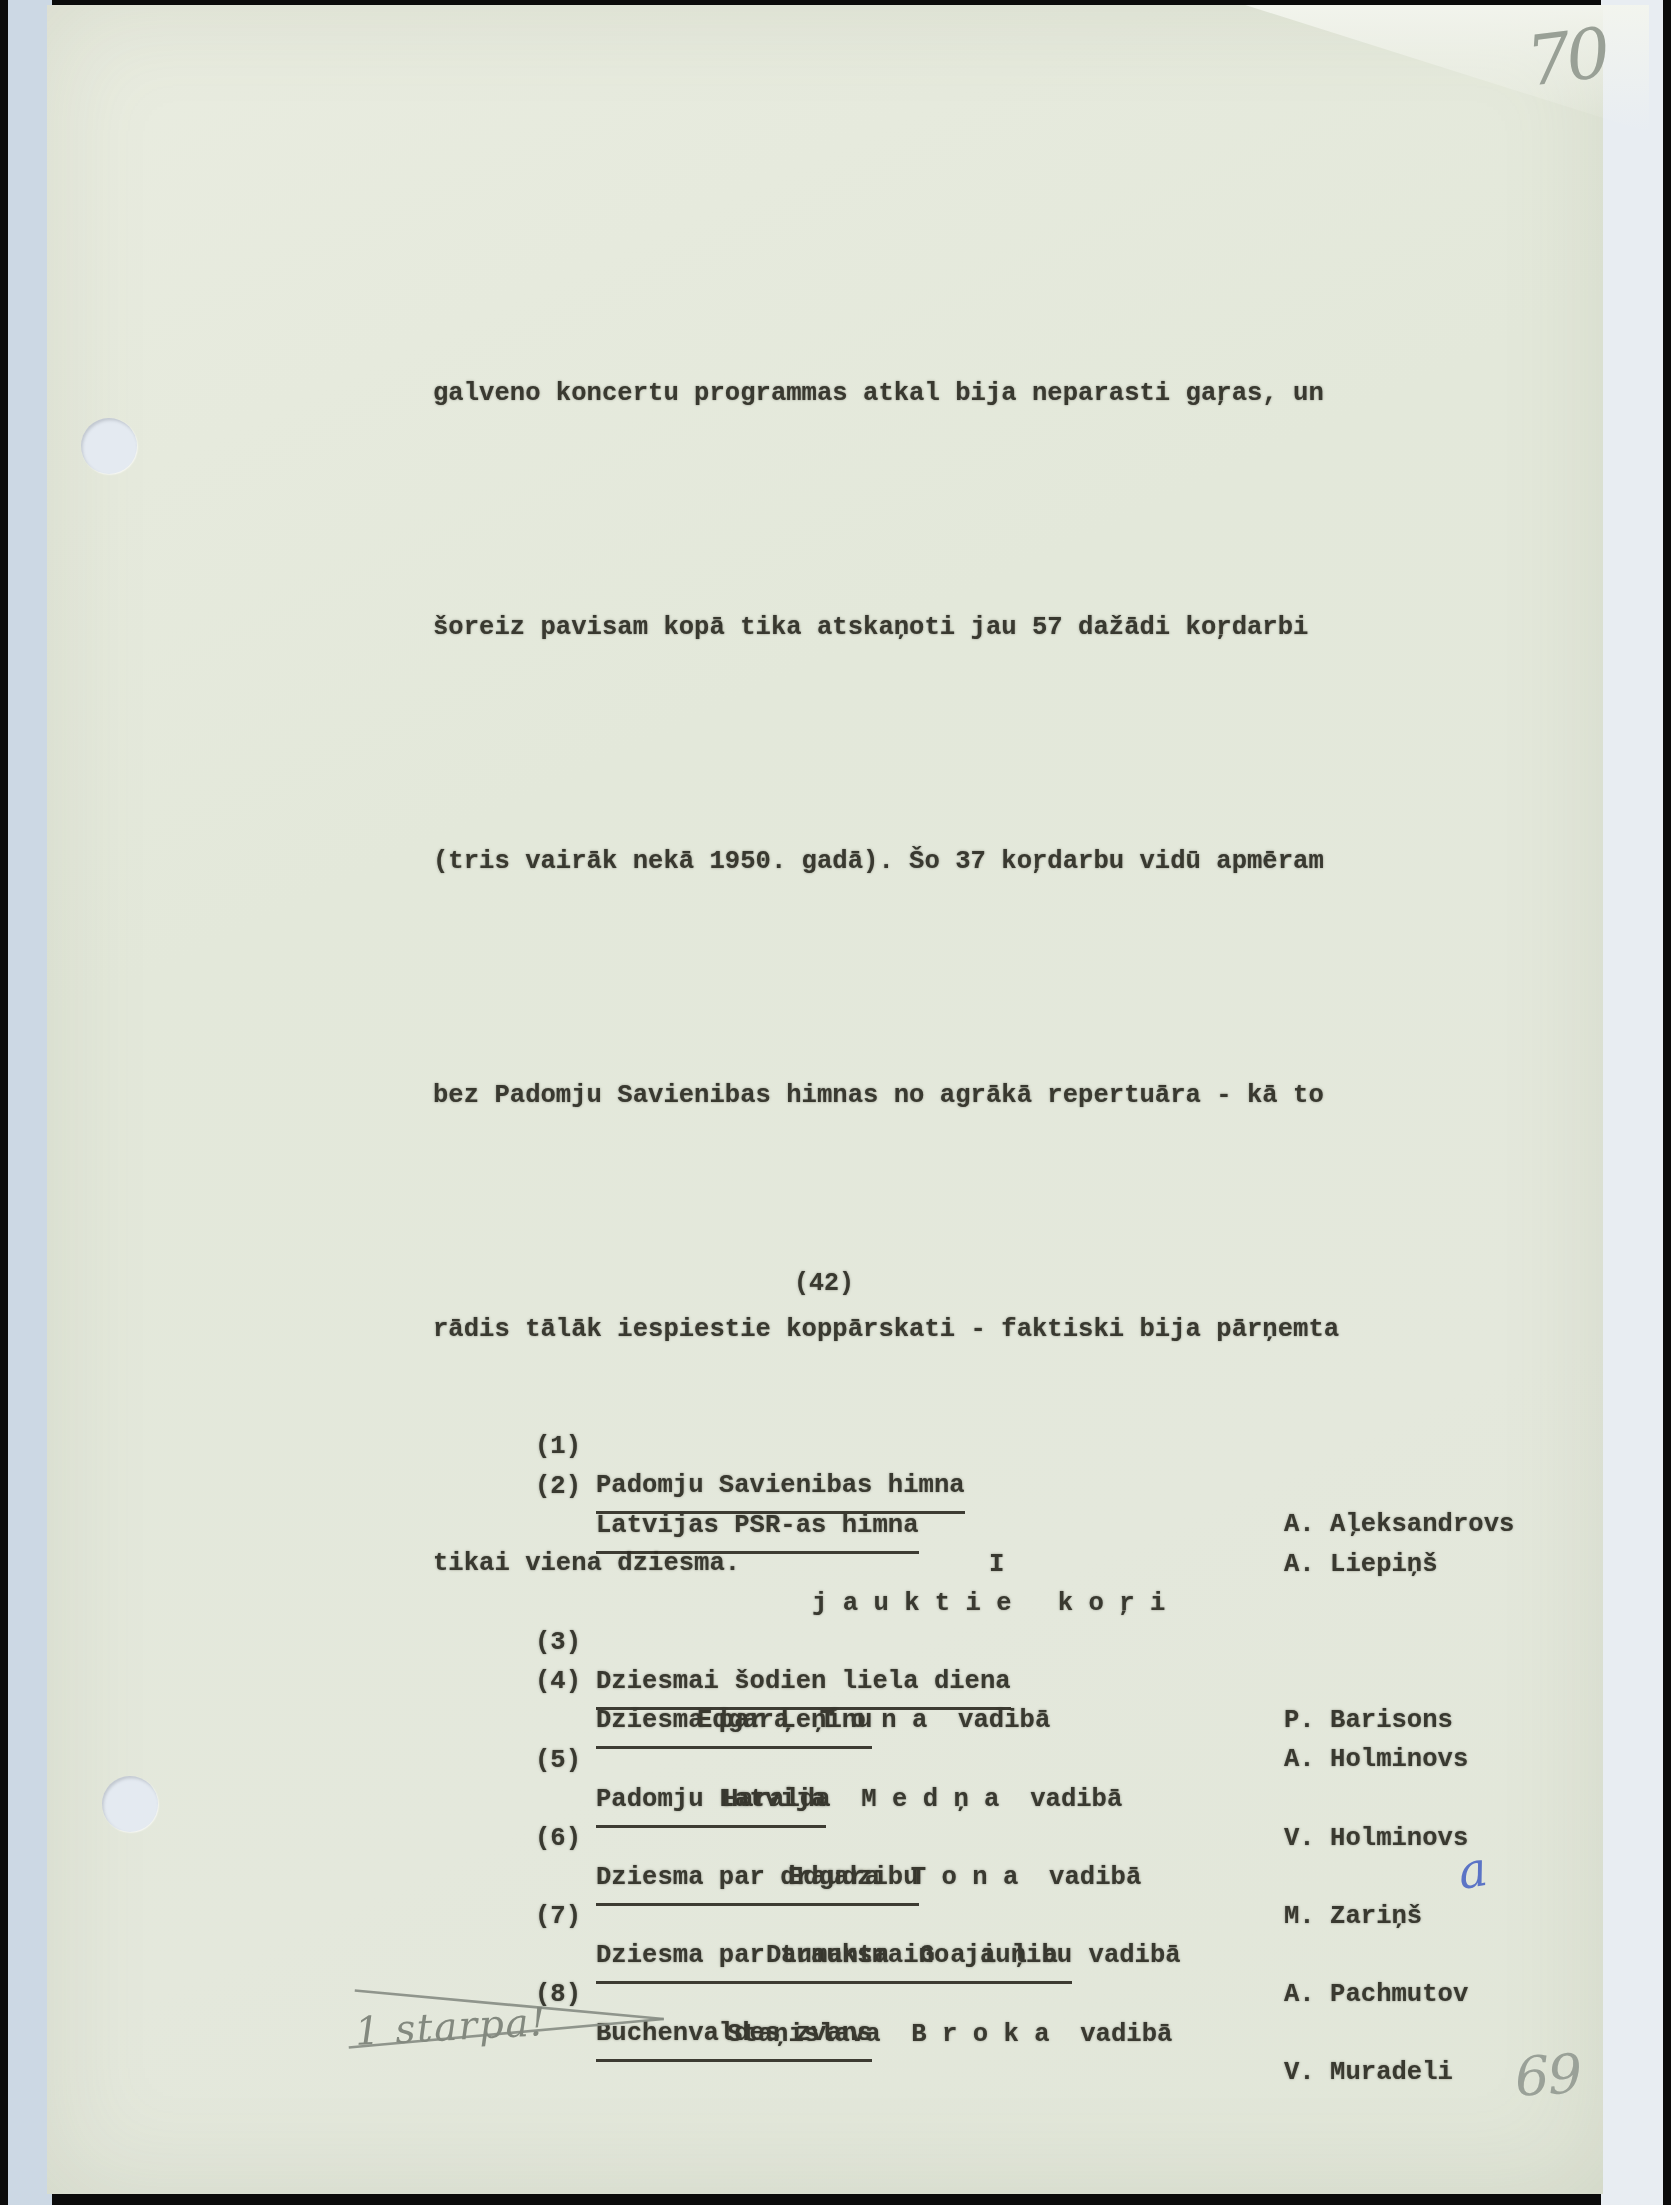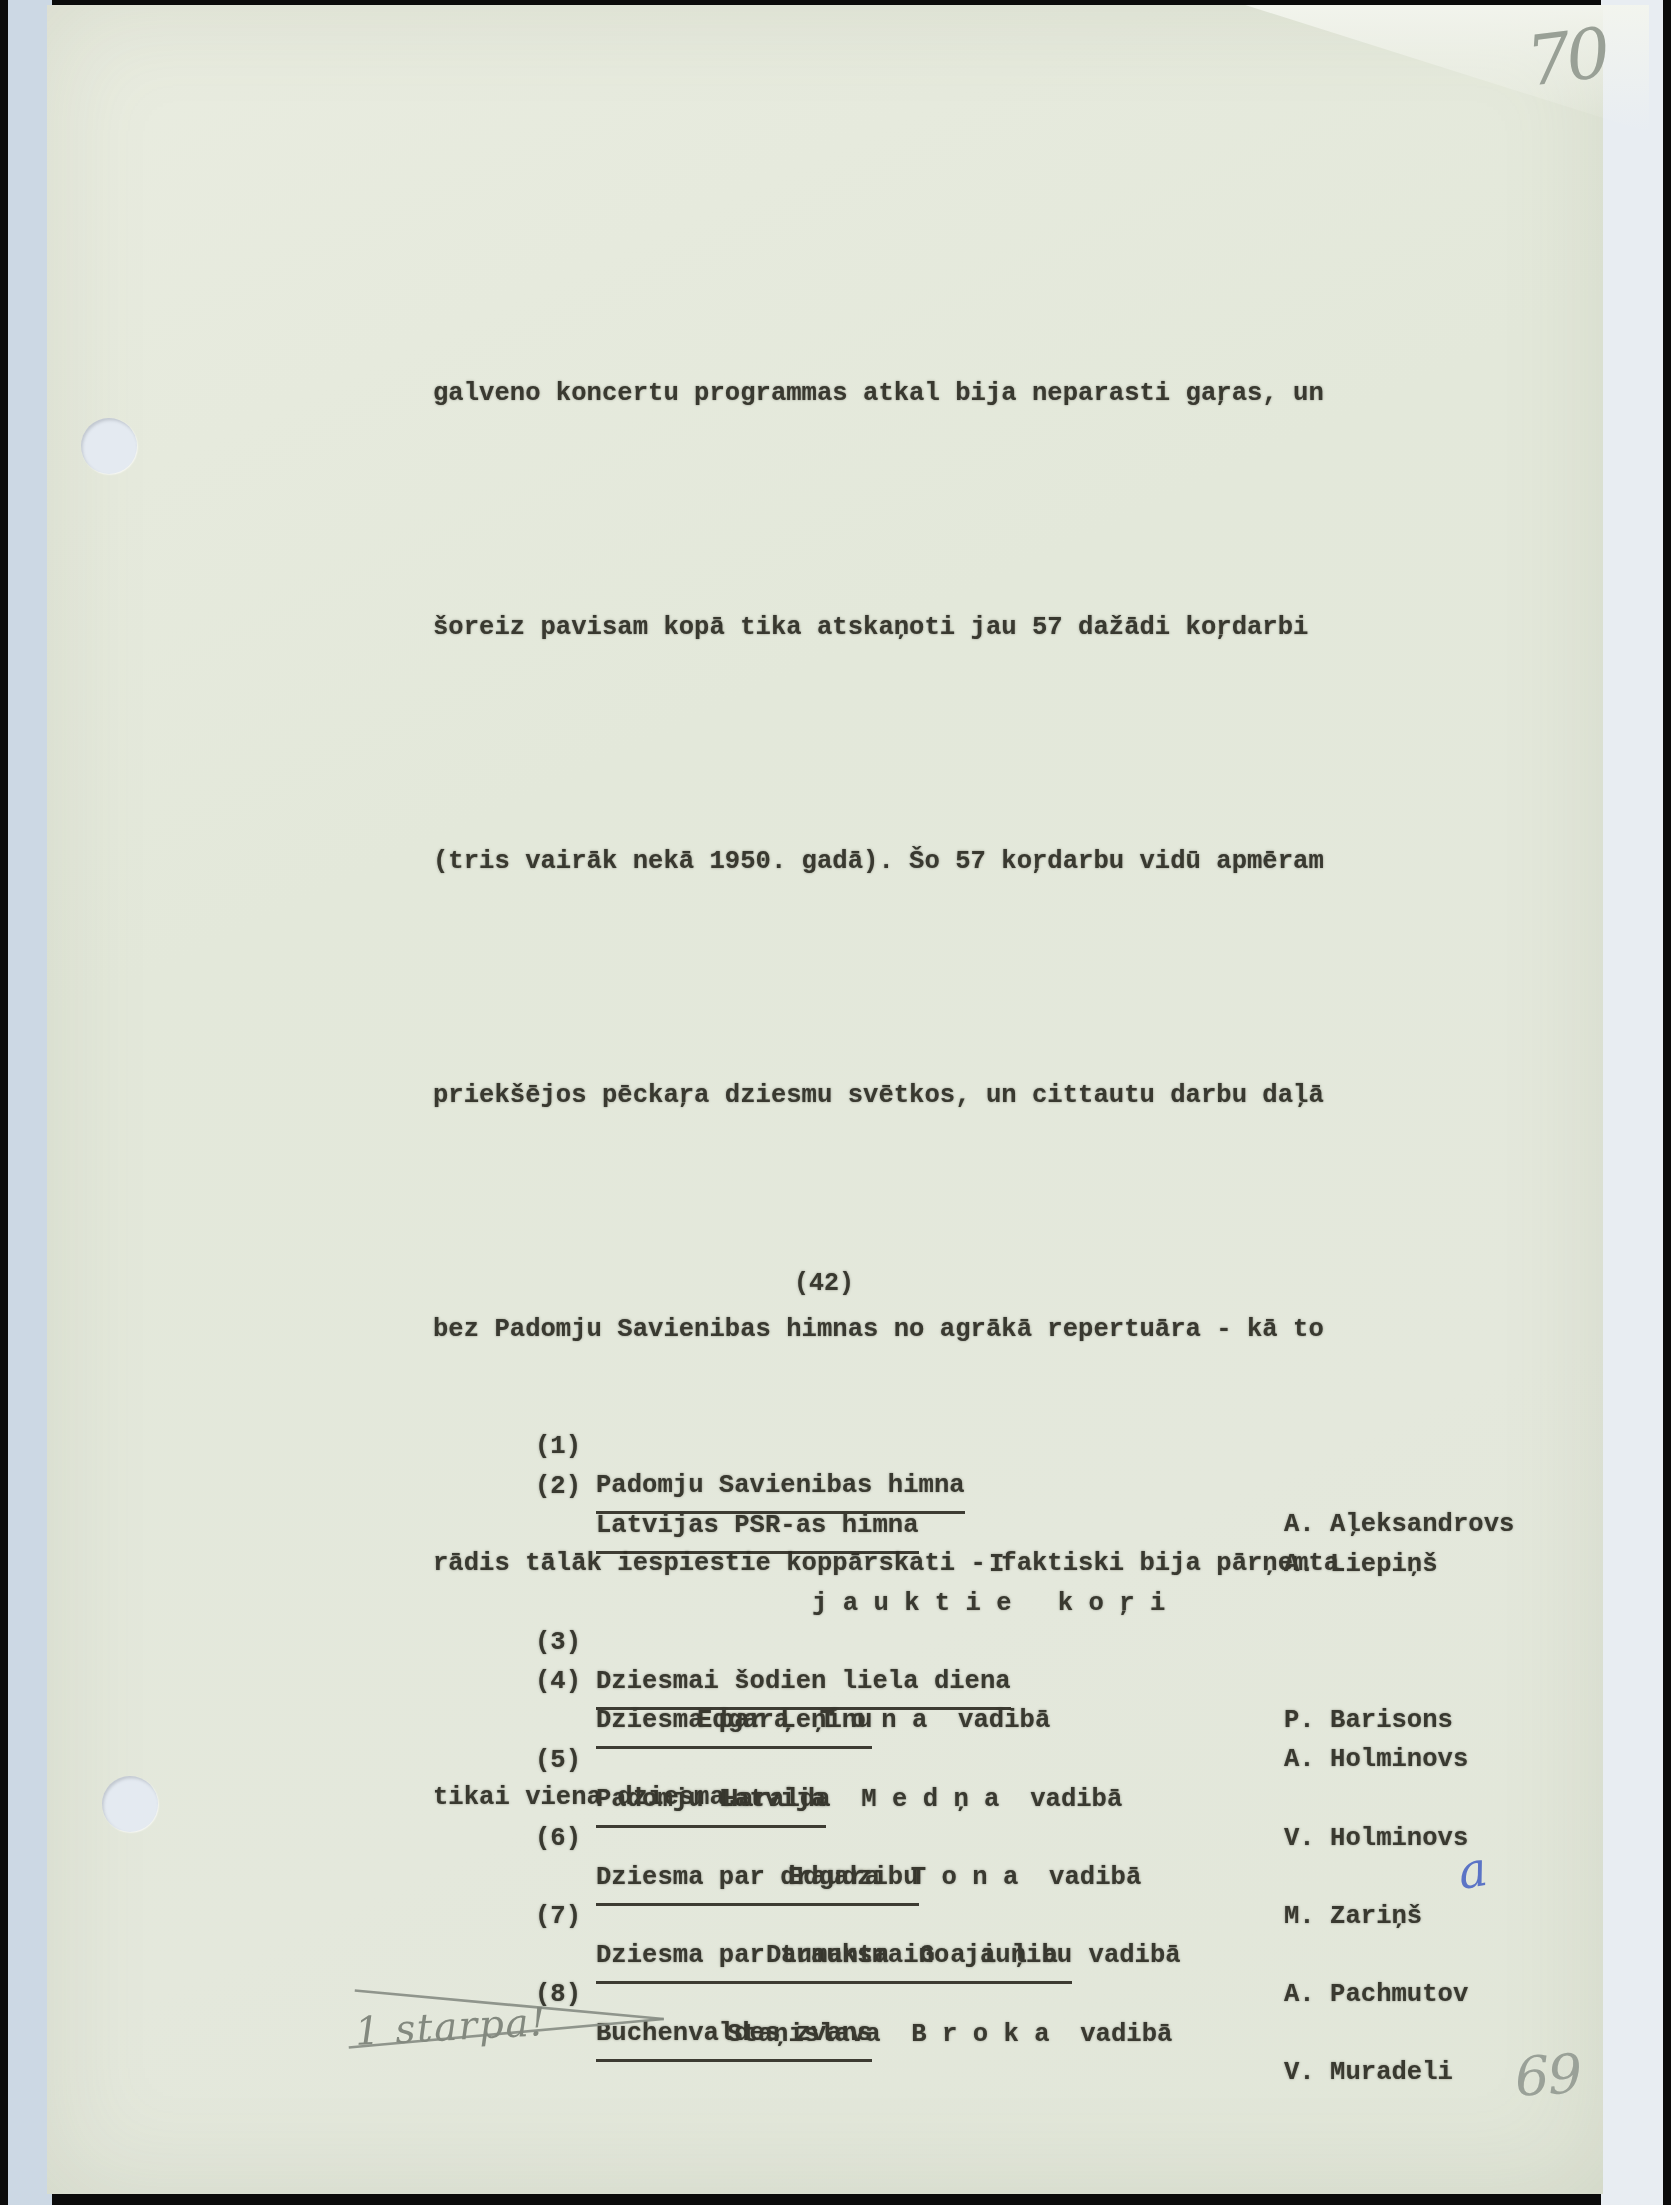--- a/index.html
+++ b/index.html
@@ -53,22 +53,21 @@
   </div>
 
   <div class="hole h1"></div>
   <div class="hole h2"></div>
 
   <div class="hw hw70">70</div>
 
   <div class="paragraphs typed">
     <div class="tl">galveno koncertu programmas atkal bija neparasti gaŗas, un</div>
     <div class="tl">šoreiz pavisam kopā tika atskaņoti jau 57 dažādi koŗdarbi</div>
-    <div class="tl">(tris vairāk nekā 1950. gadā). Šo 57 koŗdarbu vidū apmēram</div>
-    <div class="tl">priekšējos pēckaŗa dziesmu svētkos, un cittautu darbu daļā</div>
+    <div class="tl">(tris vairāk nekā 1950. gadā). Šo 37 koŗdarbu vidū apmēram</div>
     <div class="tl">bez Padomju Savienibas himnas no agrākā repertuāra - kā to</div>
     <div class="tl">rādis tālāk iespiestie koppārskati - faktiski bija pārņemta</div>
     <div class="tl">tikai viena dziesma.</div>
     
     
     
     
     
     
     

